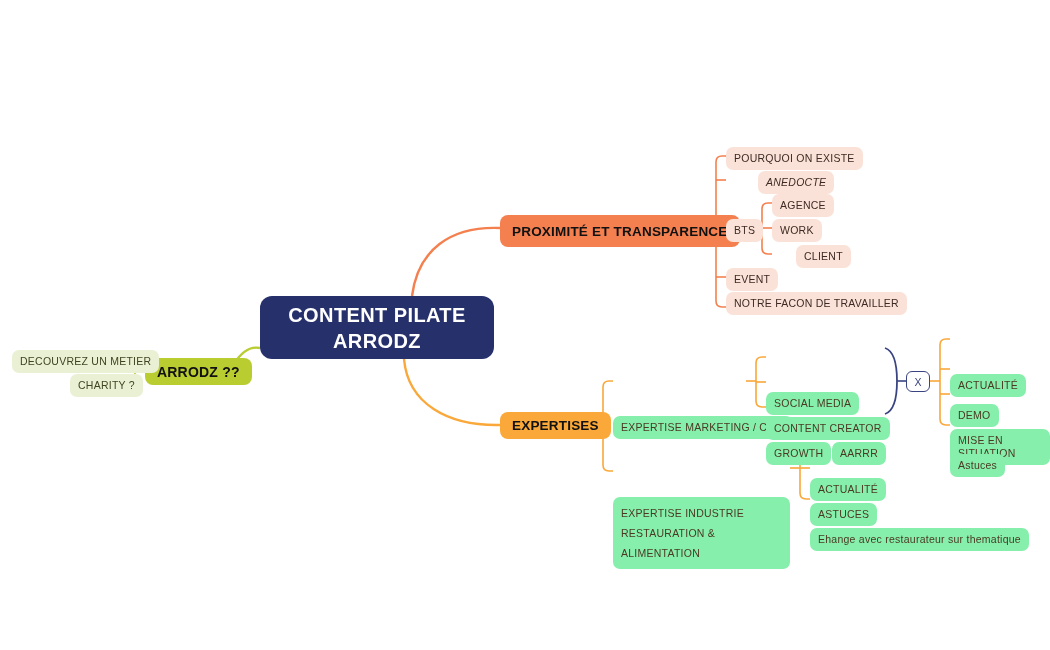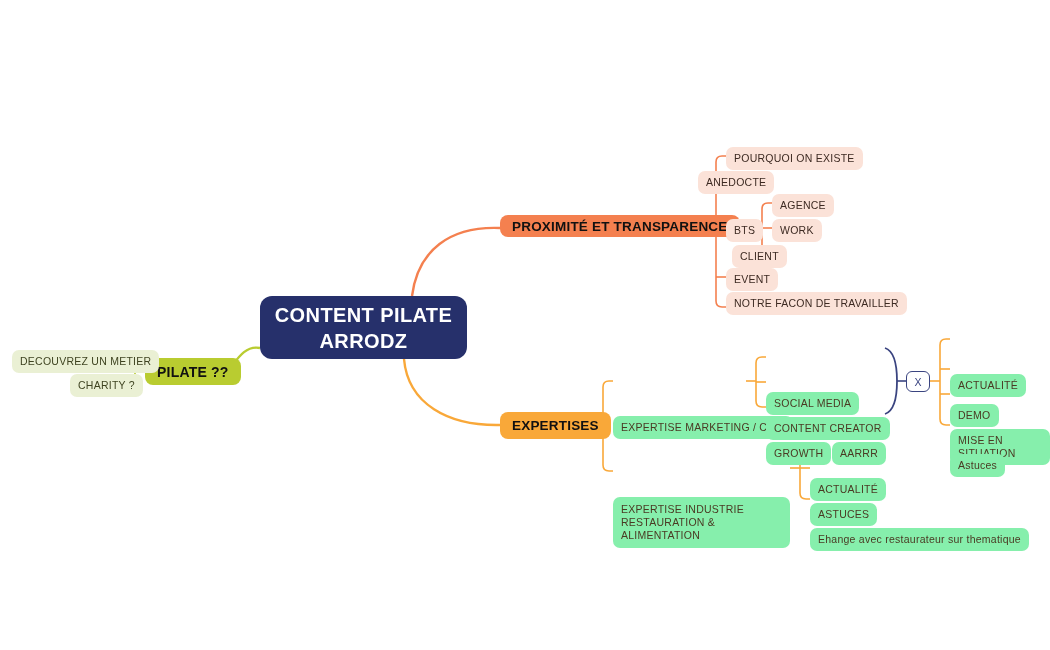--- a/index.html
+++ b/index.html
@@ -28,21 +28,21 @@
   .branch{border-radius:8px;font-size:13.5px;font-weight:700;color:#111111;padding:7px 12px;letter-spacing:.2px;}
   .branch.coral{background:#F4804F;}
   .branch.amber{background:#F9A839;}
   .branch.olive{background:#B9CC30;font-size:14px;}
 
   
   .pill{border-radius:7px;font-size:10.5px;letter-spacing:.25px;padding:5px 8px;line-height:13px;}
   .pill.pink{background:#FBE2D8;color:#3d2a22;}
   .pill.cream{background:#86efac;color:#4a3a23;margin-top:44px;}
   .pill.green{background:#EAF0D4;color:#3e4320;}
-  .pill.two-line{line-height:13px;padding:6px 8px;}
+  .pill.two-line{line-height:20px;padding:6px 8px;}
   .pill.lower{text-transform:none;}
 
   .xbox{
     background:#ffffff;border:1.6px solid #3A4480;border-radius:6px;
     color:#3A4480;font-size:10.5px;justify-content:center;
     padding:4px 0;
   }
 </style>
 </head>
 <body>
@@ -97,44 +97,44 @@
     <path d="M897,381 L906,381" fill="none" stroke="#3A4480" stroke-width="1.6"></path>
 
     <path d="M930,381 L940,381" fill="none" stroke="#F9A839" stroke-width="1.6"></path>
     <path d="M940,345 L940,419" fill="none" stroke="#F9A839" stroke-width="1.6"></path>
     <path d="M940,345 Q940,339 946,339 L950,339" fill="none" stroke="#F9A839" stroke-width="1.6"></path>
     <path d="M940,369 L950,369" fill="none" stroke="#F9A839" stroke-width="1.6"></path>
     <path d="M940,394 L950,394" fill="none" stroke="#F9A839" stroke-width="1.6"></path>
     <path d="M940,419 Q940,425 946,425 L950,425" fill="none" stroke="#F9A839" stroke-width="1.6"></path>
   </svg>
 
-  <div class="node root" style="left:260px;top:296px;width:207px;height:63px;">
+  <div class="node root" style="left:260px;top:296px;width:234px;height:63px;">
     <span>CONTENT PILATE ARRODZ</span>
   </div>
 
-  <div class="node branch coral" style="left:500px;top:215px;height:22px;">
+  <div class="node branch coral" style="left:500px;top:215px;height:32px;">
     <span>PROXIMITÉ  ET TRANSPARENCE</span>
   </div>
 
   <div class="node pill pink" style="left:726px;top:147px;">
     <span>POURQUOI ON EXISTE</span>
   </div>
-  <div class="node pill pink" style="left:698px;top:171px;">
+  <div class="node pill pink" style="left:758px;top:171px;font-style:italic;">
     <span>ANEDOCTE</span>
   </div>
   <div class="node pill pink" style="left:726px;top:219px;">
     <span>BTS</span>
   </div>
   <div class="node pill pink" style="left:772px;top:194px;">
     <span>AGENCE</span>
   </div>
   <div class="node pill pink" style="left:772px;top:219px;">
     <span>WORK</span>
   </div>
-  <div class="node pill pink" style="left:732px;top:245px;">
+  <div class="node pill pink" style="left:796px;top:245px;">
     <span>CLIENT</span>
   </div>
   <div class="node pill pink" style="left:726px;top:268px;">
     <span>EVENT</span>
   </div>
   <div class="node pill pink" style="left:726px;top:292px;text-align:center;">
     <span>NOTRE FACON DE TRAVAILLER</span>
   </div>
 
   <div class="node branch amber" style="left:500px;top:412px;height:27px;">
@@ -180,21 +180,21 @@
     <span>DEMO</span>
   </div>
   <div class="node pill cream" style="left:950px;top:385px;justify-content:flex-end;">
     <span>MISE EN SITUATION</span>
   </div>
   <div class="node pill cream lower" style="left:950px;top:410px;">
     <span>Astuces</span>
   </div>
 
   <div class="node branch olive" style="left:145px;top:358px;height:27px;">
-    <span>PILATE ??</span>
+    <span>ARRODZ ??</span>
   </div>
   <div class="node pill green" style="left:12px;top:350px;">
     <span>DECOUVREZ UN METIER</span>
   </div>
   <div class="node pill green" style="left:70px;top:374px;">
     <span>CHARITY ?</span>
   </div>
 
 </div>
 

